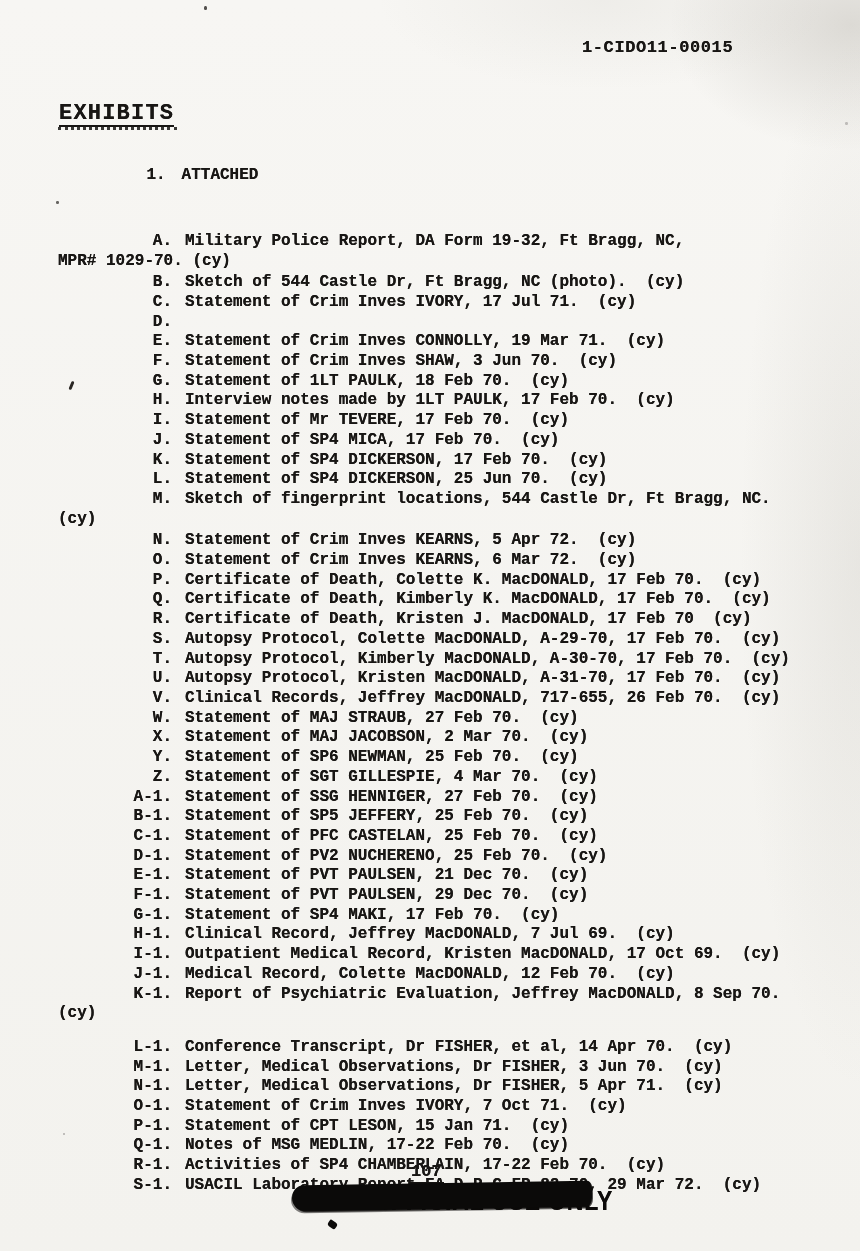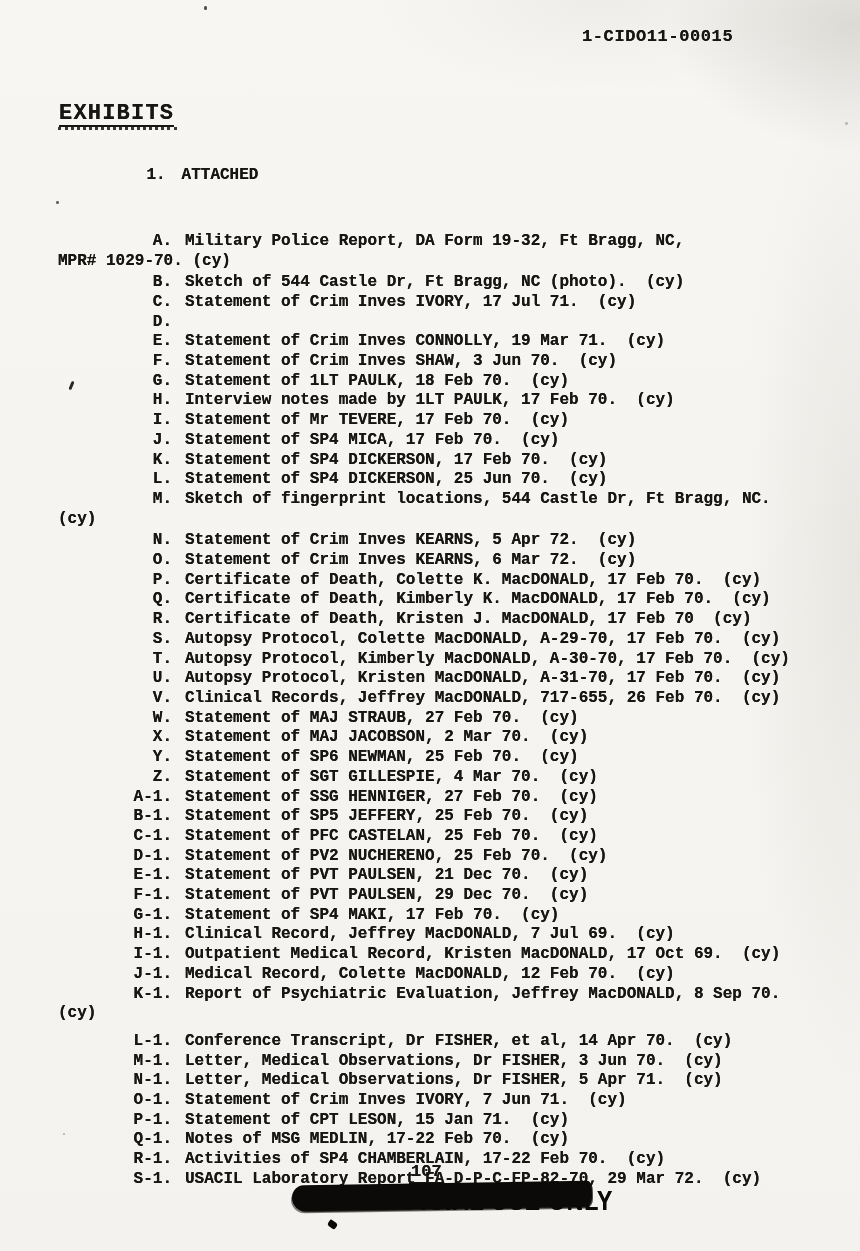--- a/index.html
+++ b/index.html
@@ -24,21 +24,21 @@
       radial-gradient(ellipse 260px 180px at 99% 2%, rgba(150,145,135,.28), transparent 70%),
       radial-gradient(ellipse 160px 700px at 100% 45%, rgba(160,156,146,.16), transparent 75%),
       radial-gradient(ellipse 300px 120px at 70% 0%, rgba(160,156,146,.10), transparent 75%),
       linear-gradient(#f7f6f3, #f3f2ee);
     text-shadow: 0 0 0.4px rgba(20,18,16,.9);
   }
 
   .doc-number {
     position: absolute;
     left: 582px;
-    top: 27px;
+    top: 38px;
     font-size: 17px;
     letter-spacing: 0.6px;
     white-space: pre;
   }
 
   .heading {
     display: inline-block;
     position: relative;
     margin: 104px 0 0 1px;
     font-size: 22px;
@@ -59,21 +59,21 @@
     margin: 20px 0 0 50px;
     white-space: pre;
   }
   .section-number { display: inline-block; }
   .section-title { display: inline-block; margin-left: 16px; }
 
   .group { margin: 0; }
   .group-a { margin-top: 26px; }
   .group-b { margin-top: 2px; }
   .group-c { margin-top: 2px; }
-  .group-d { margin-top: 8px; }
+  .group-d { margin-top: 14px; }
 
   .exhibit { margin: 0; }
   .line { display: flex; }
   .label {
     flex: 0 0 114px;
     text-align: right;
     white-space: pre;
   }
   .text {
     margin-left: 13px;
@@ -444,21 +444,21 @@
       <div class="exhibit">
       <div class="line">
         <span class="label">N-1.</span>
         <span class="text">Letter, Medical Observations, Dr FISHER, 5 Apr 71.  (cy)</span>
       </div>
 
     </div>
       <div class="exhibit">
       <div class="line">
         <span class="label">O-1.</span>
-        <span class="text">Statement of Crim Inves IVORY, 7 Jun 71.  (cy)</span>
+        <span class="text">Statement of Crim Inves IVORY, 7 Oct 71.  (cy)</span>
       </div>
 
     </div>
       <div class="exhibit">
       <div class="line">
         <span class="label">P-1.</span>
         <span class="text">Statement of CPT LESON, 15 Jan 71.  (cy)</span>
       </div>
 
     </div>

